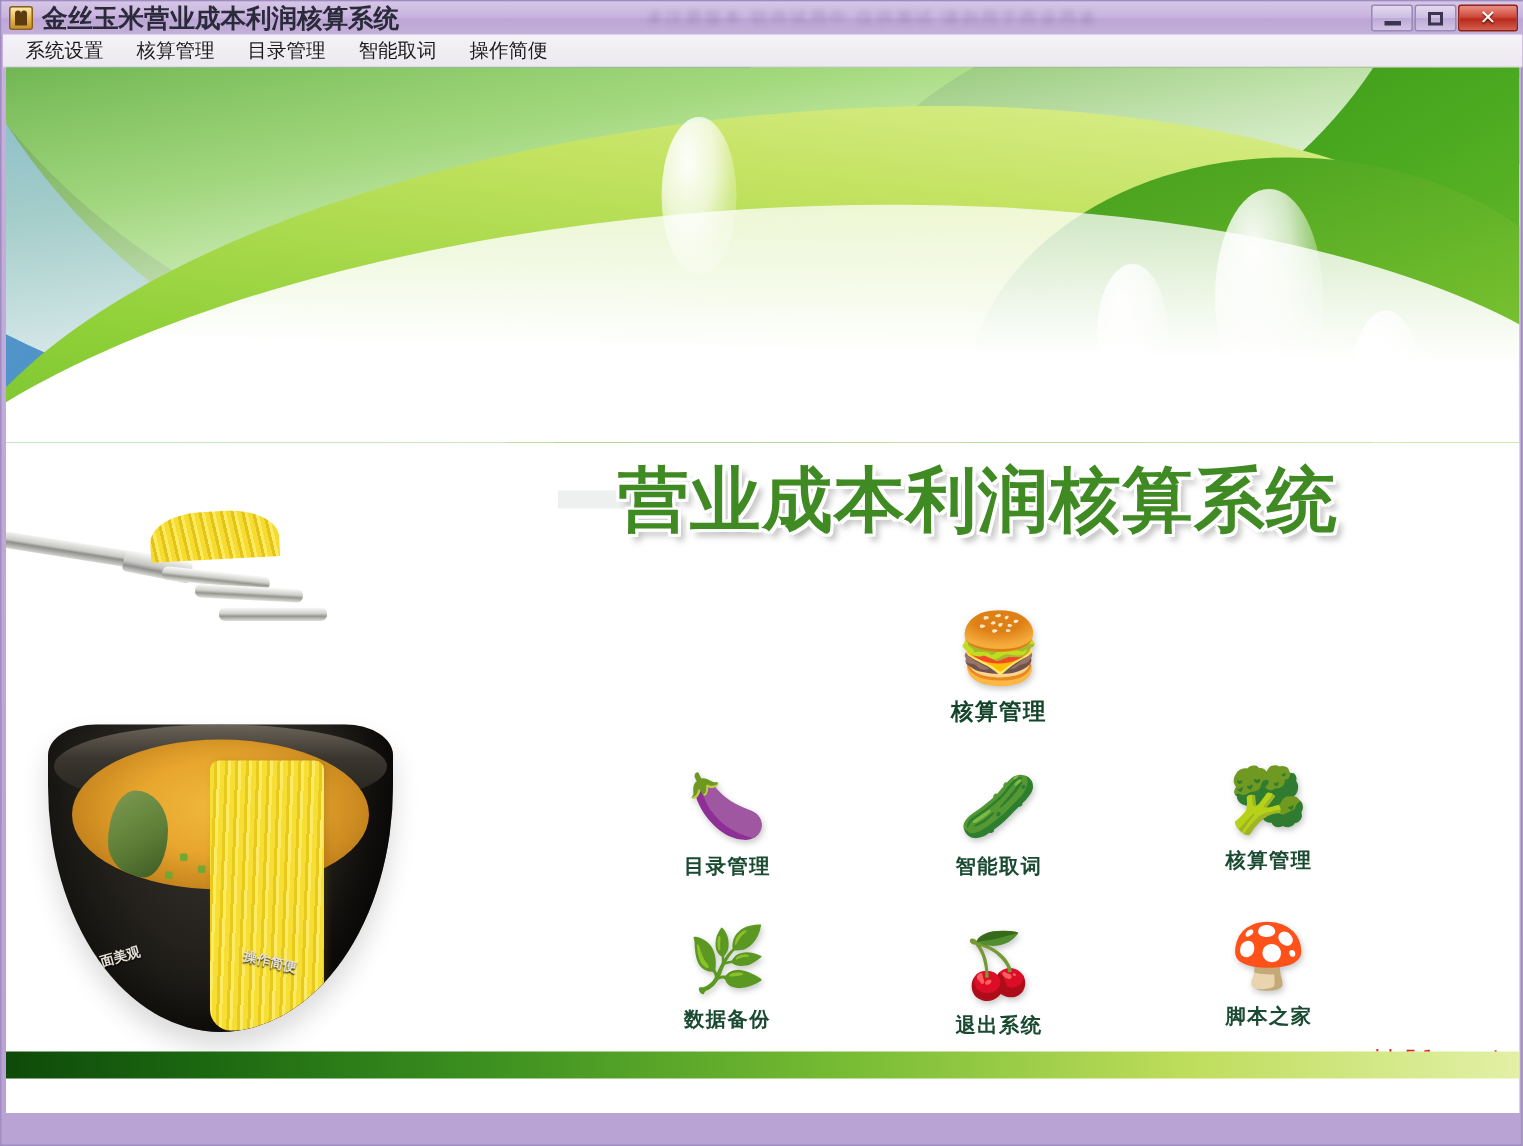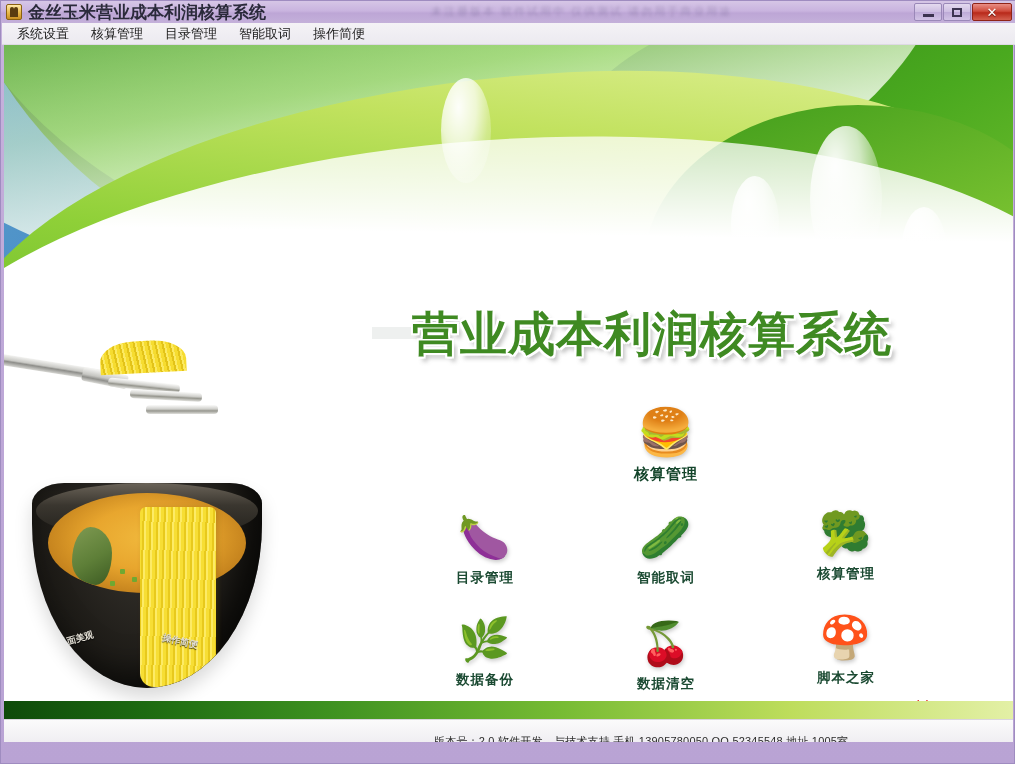--- a/index.html
+++ b/index.html
@@ -374,33 +374,30 @@
         <span class="lbl">核算管理</span>
       </div>
 
       <div class="tile" style="left:411px;top:572px;">
         <span class="glyph">🌿</span>
         <span class="lbl">数据备份</span>
       </div>
 
       <div class="tile" style="left:592px;top:576px;">
         <span class="glyph">🍒</span>
-        <span class="lbl">数据清空</span>
+        <span class="lbl">退出系统</span>
       </div>
 
       <div class="tile" style="left:772px;top:570px;">
         <span class="glyph">🍄</span>
         <span class="lbl">脚本之家</span>
       </div>
     </div>
 
     <div id="watermark">
       <div id="wm-url">www.jb51.net</div>
     </div>
 
     <div id="footerbar"></div>
 
-    <div id="statusbar">
-      <div id="statustext">版本号：2.0   软件开发、与技术支持   手机 13905780050   QQ 52345548   地址 1005室</div>
-    </div>
 
   </div>
 </div>
 
 </body></html>

